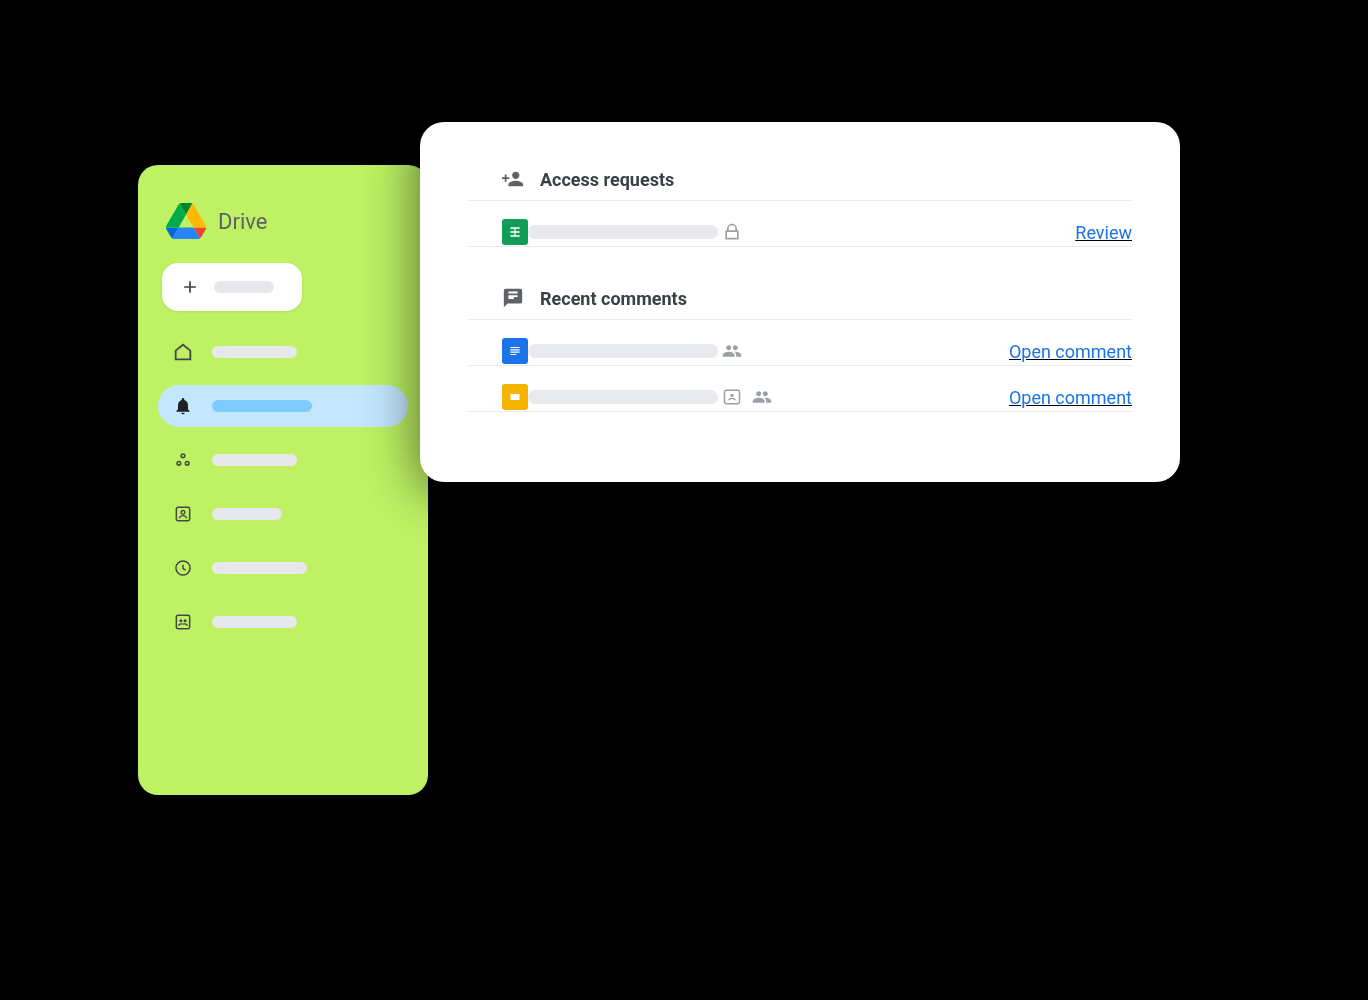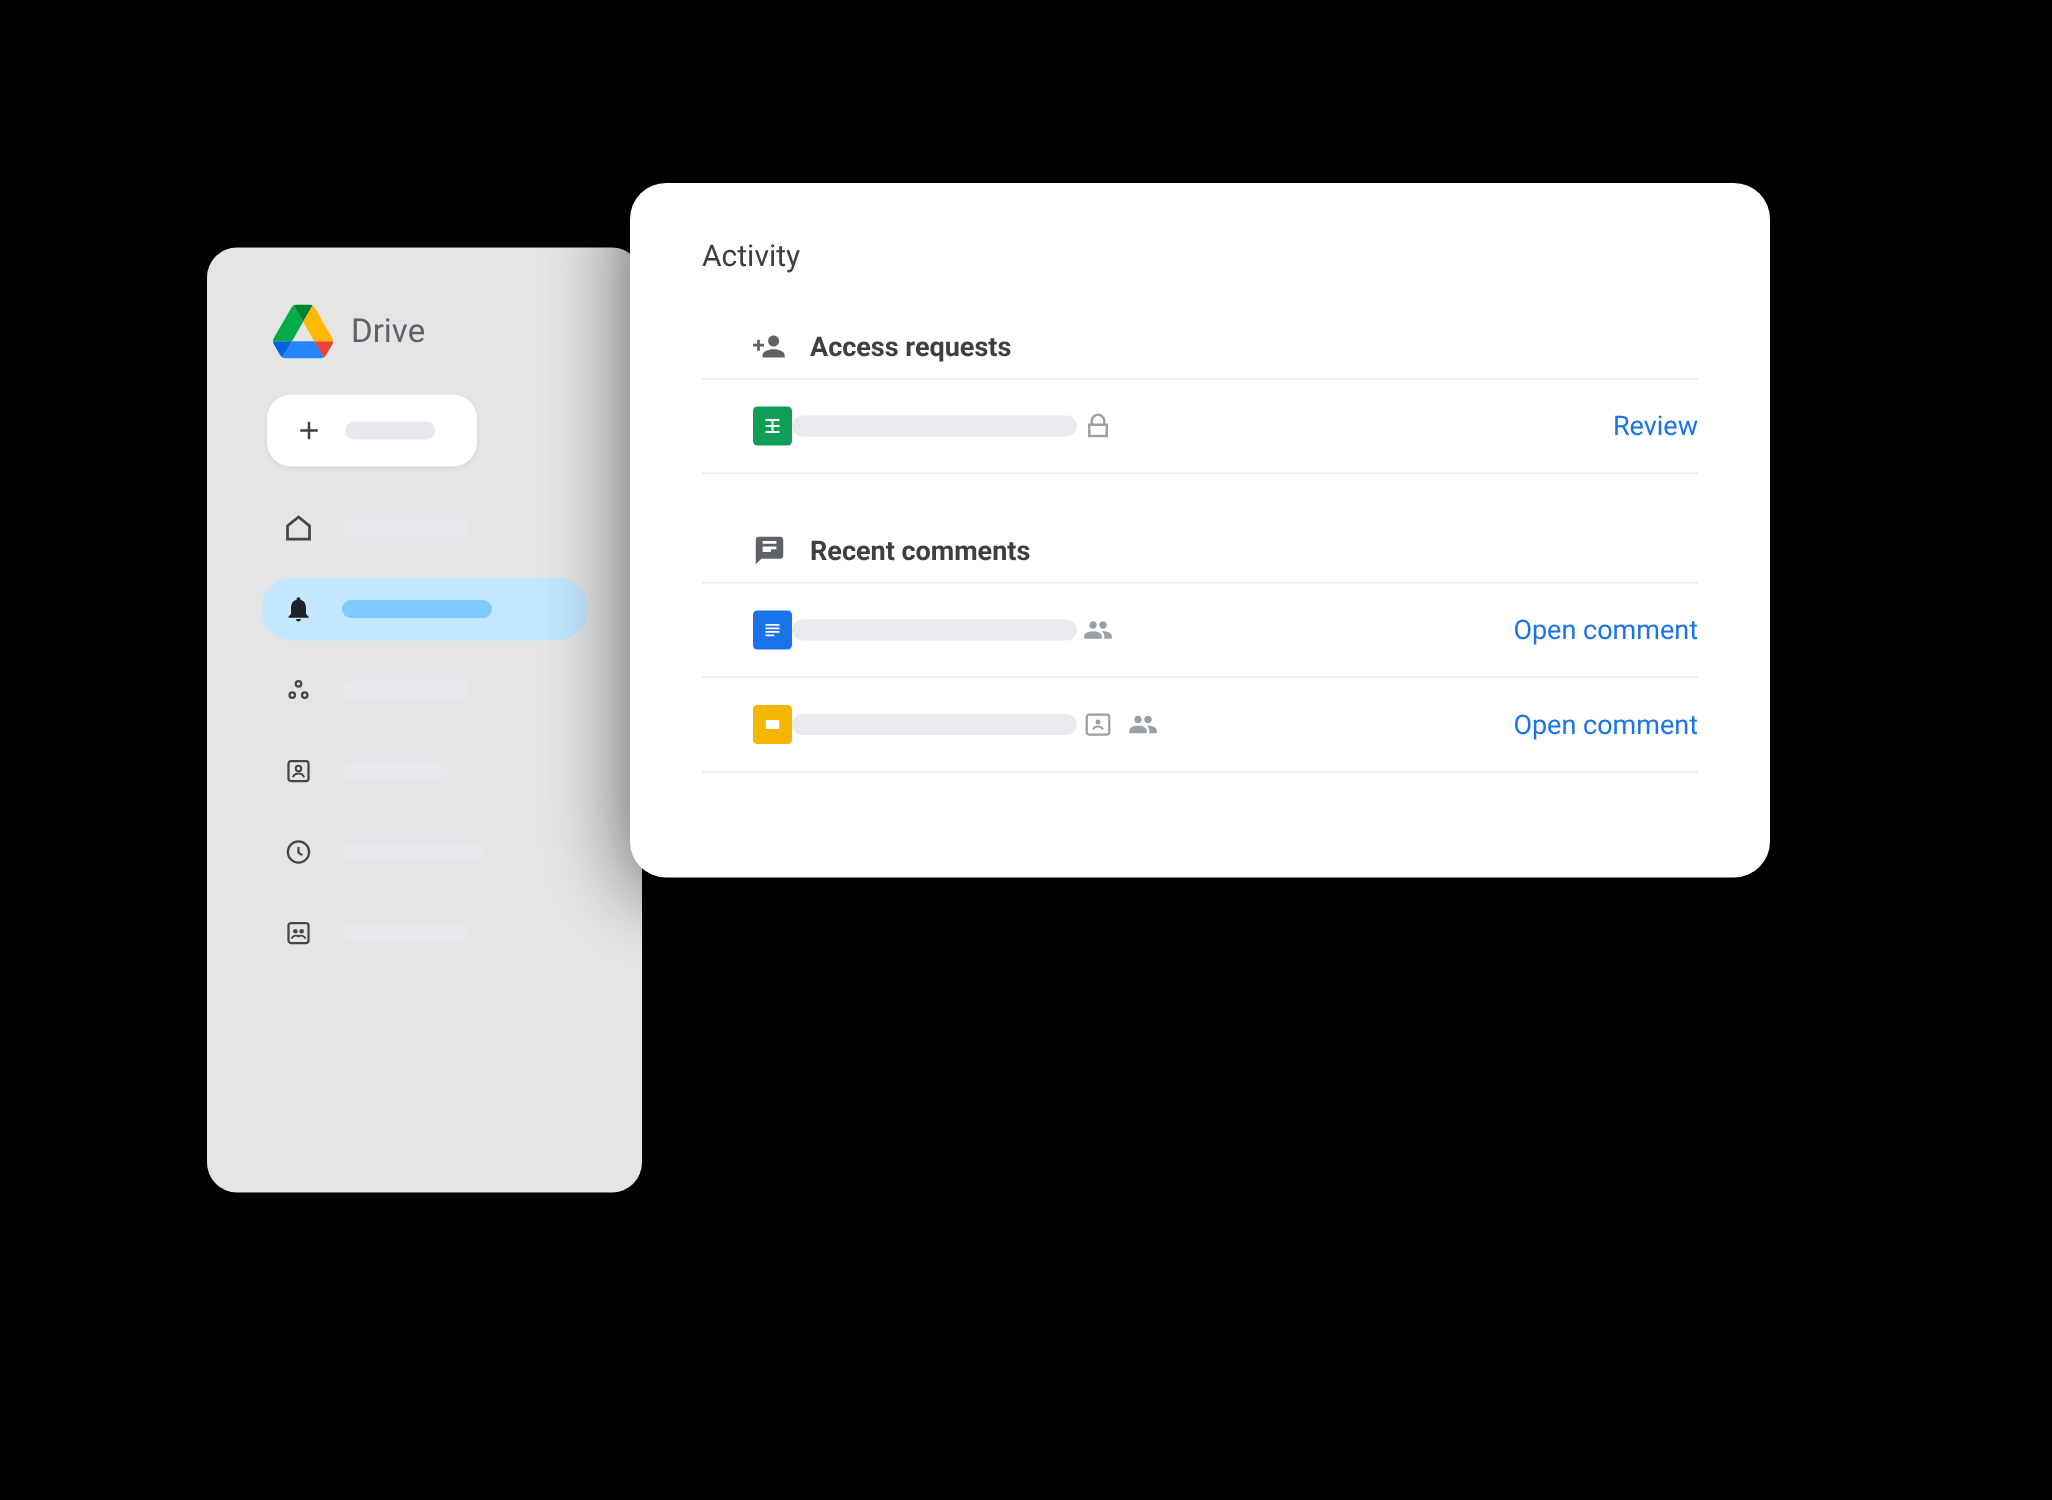--- a/index.html
+++ b/index.html
@@ -9,23 +9,23 @@
     height: 1000px;
     font-family: 'Google Sans', 'Product Sans', Roboto, Arial, sans-serif;
     position: relative;
   }
   .sidebar {
     position: absolute;
     left: 138px;
     top: 165px;
     width: 290px;
     height: 630px;
-    background: #e5e5e5;
+    background: #bef264;
     border-radius: 20px;
-    padding: 30px 36px;
+    padding: 30px 20px;
   }
   .sidebar-header {
     display: flex;
     align-items: center;
     gap: 12px;
     padding: 8px 8px 24px 8px;
   }
   .drive-logo { width: 40px; height: 36px; }
   .drive-title {
     font-size: 22px;
@@ -92,22 +92,23 @@
     gap: 16px;
     padding: 10px 0 10px 34px;
     border-bottom: 1px solid #e8eaed;
   }
   .section-icon { width: 22px; height: 22px; color: #5f6368; }
   .section-title { font-size: 18px; color: #3c4043; font-weight: bold; }
   .row {
     display: flex;
     align-items: center;
     gap: 0;
-    padding: 18px 0 18px 34px;
+    padding: 18px 0 1px 34px;
     border-bottom: 1px solid #e8eaed;
+    text-decoration: underline;
   }
   .file-icon {
     width: 26px;
     height: 26px;
     border-radius: 3px;
     display: flex;
     align-items: center;
     justify-content: center;
     flex-shrink: 0;
   }
@@ -212,21 +213,20 @@
           <circle cx="9.5" cy="10.5" r="1.8" fill="#444746"></circle>
           <circle cx="14.5" cy="10.5" r="1.8" fill="#444746"></circle>
           <path d="M6.5 16.5c.6-1.6 2-2.4 3.5-2.4 1 0 1.8.3 2 .5.2-.2 1-.5 2-.5 1.5 0 2.9.8 3.5 2.4" fill="none" stroke="#444746" stroke-width="1.5"></path>
         </svg>
     </span>
     <div class="skeleton"></div>
   </div>
 </div>
 
 <div class="activity-panel">
-  <div class="panel-title">Activity</div>
 
   <div class="section-header">
     <svg class="section-icon" viewBox="0 0 24 24">
         <path fill="#5f6368" d="M15 12c2.2 0 4-1.8 4-4s-1.8-4-4-4-4 1.8-4 4 1.8 4 4 4zm0 2c-2.7 0-8 1.3-8 4v2h16v-2c0-2.7-5.3-4-8-4zM5 10V7H3v3H0v2h3v3h2v-3h3v-2z"></path>
       </svg>
     <span class="section-title">Access requests</span>
   </div>
   <div class="row">
     <div class="file-icon sheets">
       <svg viewBox="0 0 24 24" width="16" height="16">

